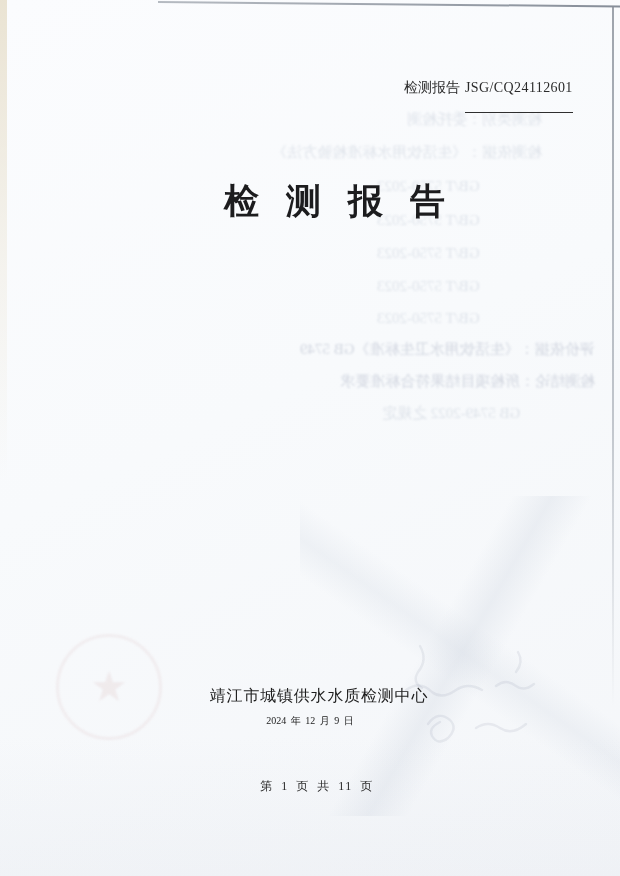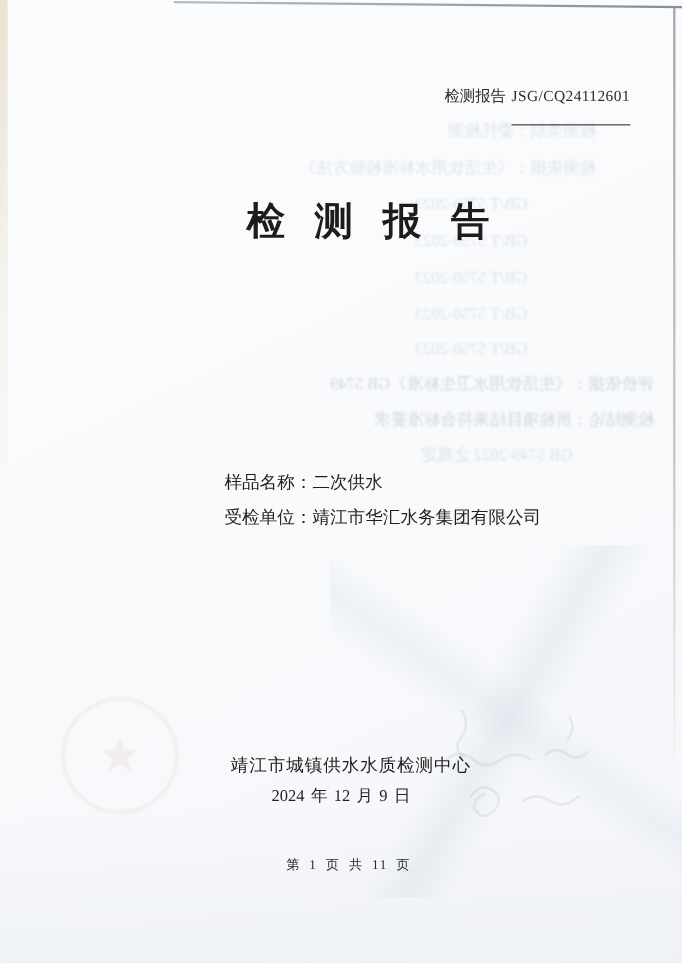--- a/index.html
+++ b/index.html
@@ -85,21 +85,21 @@
   .field-block { position: absolute; left: 204px; top: 432px; font-size: 16px; color: #1f1f1f; }
   .field-row { white-space: nowrap; height: 16px; line-height: 16px; }
   .field-row + .field-row { margin-top: 15px; }
   .issuer {
     position: absolute; top: 686px; left: 0; width: 100%;
     text-align: center; font-size: 16px; letter-spacing: 0.8px;
     color: #1d1d1d; transform: translateX(9px);
   }
   .date-line {
     position: absolute; top: 714px; left: 0; width: 100%;
-    text-align: center; font-size: 15px; color: #222; word-spacing: 2px;
+    text-align: center; font-size: 10px; color: #222; word-spacing: 2px;
   }
   .page-footer {
     position: absolute; top: 778px; left: 0; width: 100%;
     text-align: center; font-size: 12px; color: #2a2a2a;
     letter-spacing: 1.5px; word-spacing: 3px; transform: translateX(7px);
   }
 </style>
 </head>
 <body>
 
@@ -138,26 +138,18 @@
       <path d="M120,24 q6,10 -2,20"></path>
     </g>
   </svg>
 
   <div class="report-no">
     <span>检测报告</span><span class="num">JSG/CQ24112601</span>
   </div>
 
   <div class="doc-title">检测报告</div>
 
-  <div class="field-block">
-    <div class="field-row">
-      <span>样品名称：</span><span>二次供水</span>
-    </div>
-    <div class="field-row">
-      <span>受检单位：</span><span>靖江市华汇水务集团有限公司</span>
-    </div>
-  </div>
 
   <div class="issuer">靖江市城镇供水水质检测中心</div>
   <div class="date-line">2024 年 12 月 9 日</div>
   <div class="page-footer">第 1 页 共 11 页</div>
 
 </div>
 
 </body></html>

